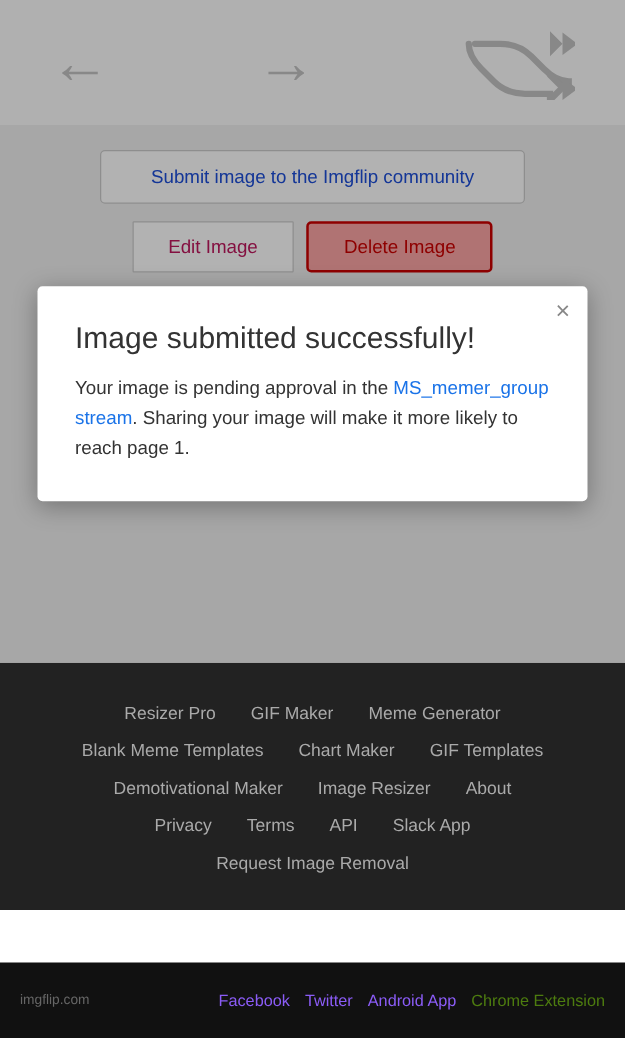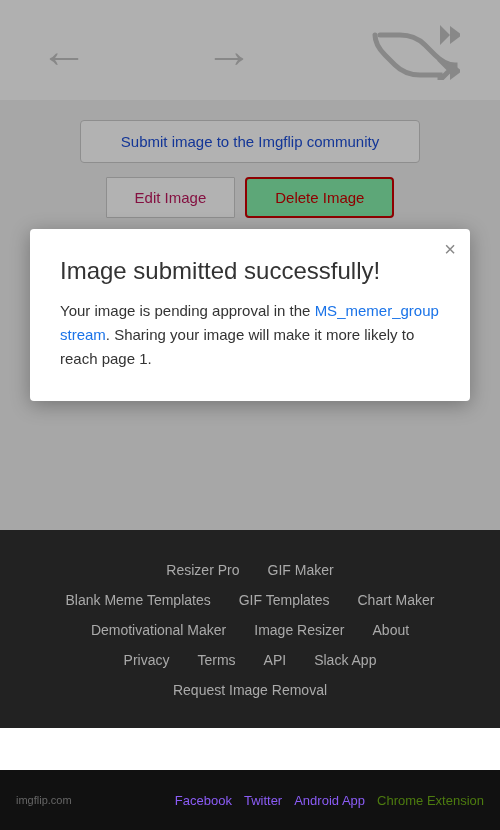--- a/index.html
+++ b/index.html
@@ -71,21 +71,21 @@
       background: #fff;
       border: 1px solid #ccc;
       border-radius: 1px;
       font-size: 15px;
       color: #be185d;
       cursor: pointer;
     }
 
     .delete-btn {
       padding: 10px 28px;
-      background: #86efac;
+      background: #fca5a5;
       border: 2px solid #cc0000;
       border-radius: 4px;
       font-size: 15px;
       color: #cc0000;
       cursor: pointer;
     }
 
     
     .modal-overlay {
       position: absolute;
@@ -245,25 +245,26 @@
         <span>Your image is pending approval in the </span><a class="modal-link" href="#">MS_memer_group stream</a><span>. Sharing your image will make it more likely to reach page 1.</span>
       </div>
     </div>
   </div>
 </div>
 
 <div class="footer">
   <div class="footer-row">
     <a class="footer-link">Resizer Pro</a>
     <a class="footer-link">GIF Maker</a>
+    <a class="footer-link">Meme Generator</a>
   </div>
   <div class="footer-row">
     <a class="footer-link">Blank Meme Templates</a>
+    <a class="footer-link">Chart Maker</a>
     <a class="footer-link">GIF Templates</a>
-    <a class="footer-link">Chart Maker</a>
   </div>
   <div class="footer-row">
     <a class="footer-link">Demotivational Maker</a>
     <a class="footer-link">Image Resizer</a>
     <a class="footer-link">About</a>
   </div>
   <div class="footer-row">
     <a class="footer-link">Privacy</a>
     <a class="footer-link">Terms</a>
     <a class="footer-link">API</a>

